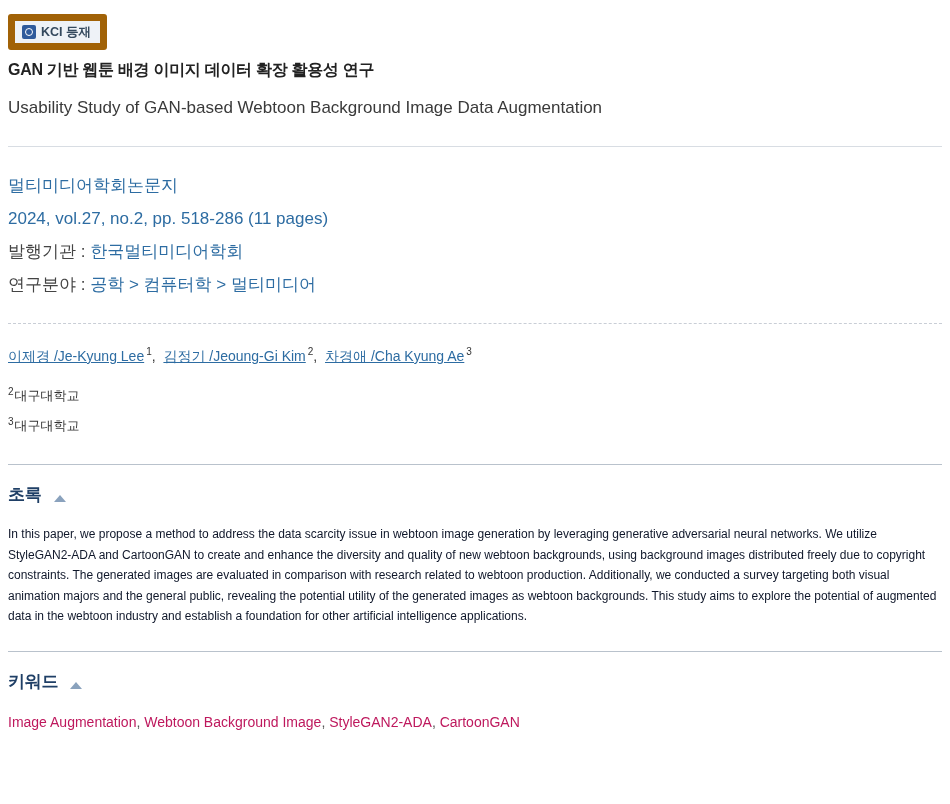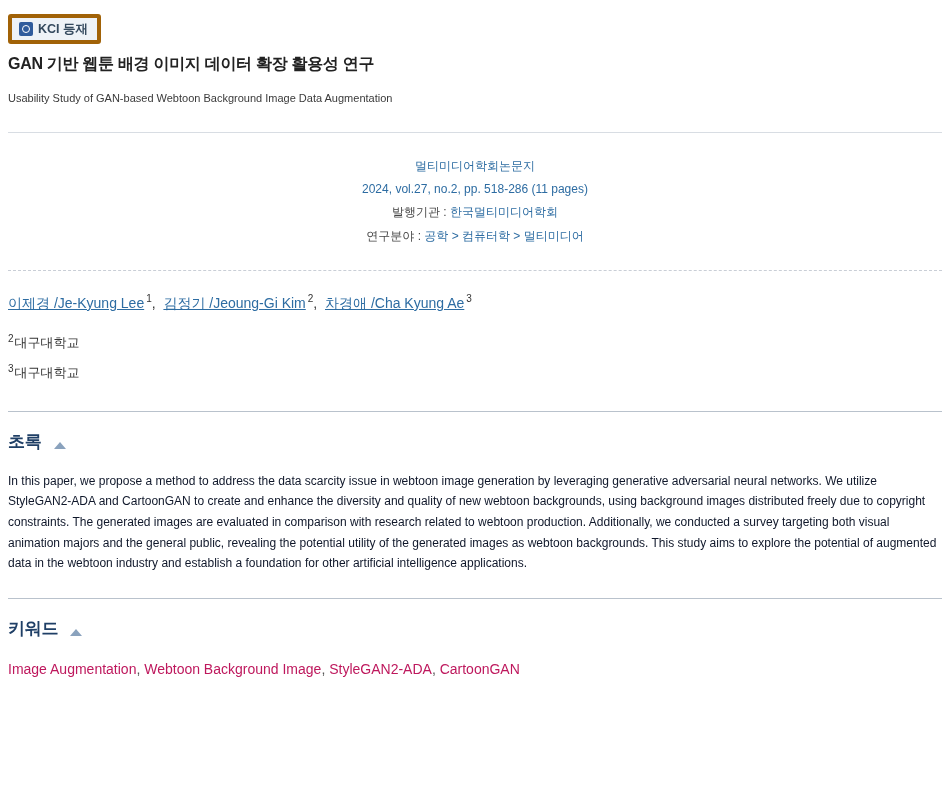--- a/index.html
+++ b/index.html
@@ -23,21 +23,21 @@
 
   
   .badge-row {
     margin: 4px 0 10px 0;
   }
   .kci-badge {
     display: inline-flex;
     align-items: center;
     gap: 5px;
     background: #eef2f7;
-    border: 4px solid #a16207;
+    border: 7px solid #a16207;
     border-radius: 3px;
     padding: 4px 9px 4px 7px;
     font-size: 12.5px;
     color: #34495e;
     font-weight: bold;
     line-height: 1;
   }
   .kci-mark {
     display: inline-block;
     width: 14px;
@@ -59,21 +59,21 @@
   
   .title-ko {
     font-size: 16px;
     font-weight: bold;
     color: #222222;
     letter-spacing: -0.3px;
     margin: 0 0 16px 0;
     line-height: 1.3;
   }
   .title-en {
-    font-size: 11px;
+    font-size: 17px;
     font-weight: normal;
     color: #3a3a3a;
     margin: 16px 0 26px 0;
     line-height: 1.35;
   }
 
   hr.rule {
     border: 0;
     border-top: 1px solid #d8dde3;
     margin: 0 0 22px 0;
@@ -84,24 +84,23 @@
     margin: 22px 0 20px 0;
   }
   hr.rule-strong {
     border: 0;
     border-top: 1px solid #b9c2cc;
     margin: 24px 0 18px 0;
   }
 
   
   .meta-line {
-    font-size: 12px;
+    font-size: 17px;
     line-height: 1.95;
     color: #444;
-    text-align: center;
   }
   .meta-link {
     color: #2d6ca2;
     text-decoration: none;
   }
   .meta-label { color: #444; }
 
   
   .authors {
     font-size: 14px;

